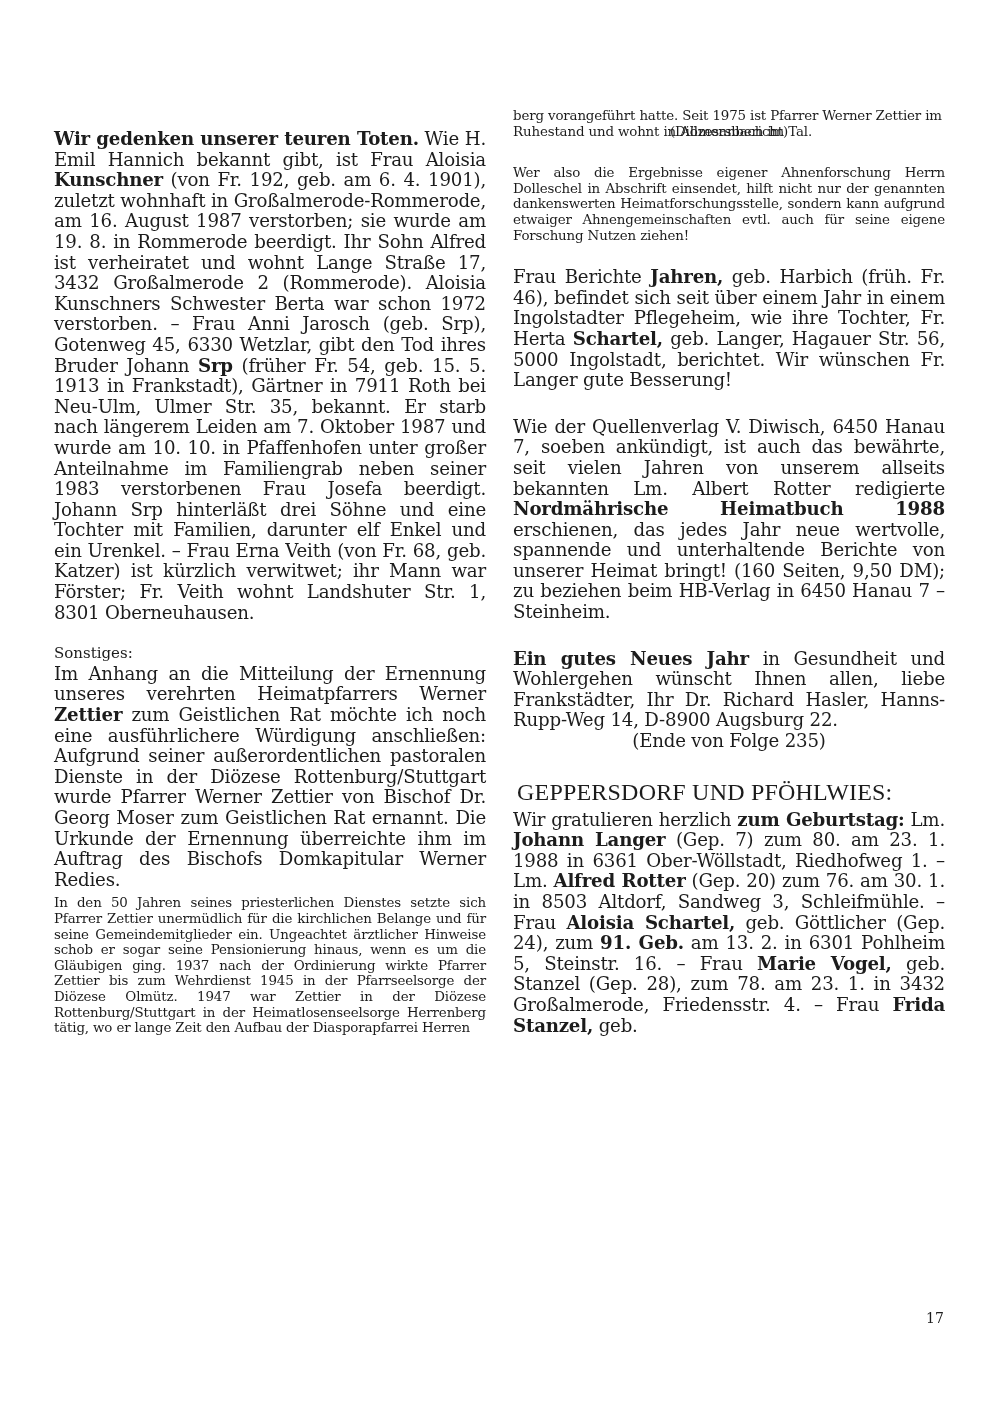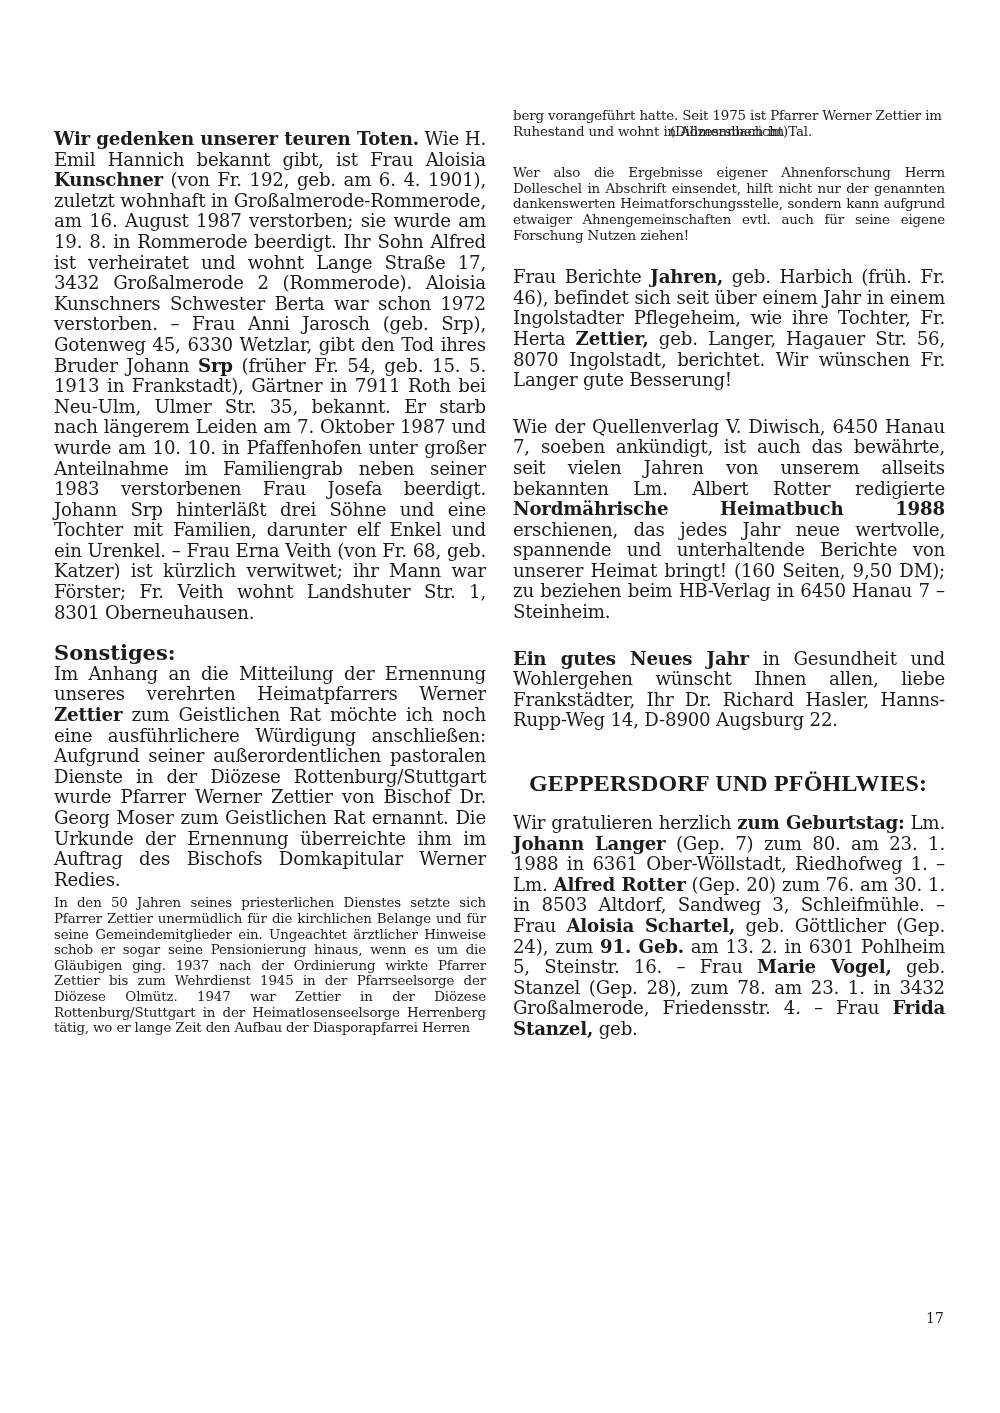--- a/index.html
+++ b/index.html
@@ -6,23 +6,23 @@
   body { width: 1000px; height: 1413px; position: relative; overflow: hidden;
          font-family: "DejaVu Serif", "Liberation Serif", serif; color: #1c1c1c; }
   .col { position: absolute; top: 108px; }
   .col-left { left: 54px; width: 432px; }
   .col-right { left: 513px; width: 432px; }
   p { margin: 0; text-align: justify; hyphens: manual; }
   .big { font-size: 18.2px; line-height: 20.6px; letter-spacing: -0.2px; }
   .small { font-size: 13.4px; line-height: 15.6px; letter-spacing: -0.15px; }
   .right-align { text-align: center; }
   b { font-weight: bold; }
-  .heading-bold { font-weight: bold; font-size: 21px; line-height: 20.6px; }
-  .section-heading { font-family: "Liberation Serif", serif; font-weight: bold;
-                     font-size: 24px; line-height: 28px; letter-spacing: 0.2px; margin: 16px; }
+  .heading-bold { font-weight: normal; font-size: 15px; line-height: 20.6px; }
+  .section-heading { font-family: "Liberation Serif", serif; font-weight: normal;
+                     font-size: 24px; line-height: 28px; letter-spacing: 0.2px; margin: 4px; }
   .page-number { position: absolute; left: 926px; top: 1310px; font-size: 14px; }
 </style>
 </head>
 <body>
 
 <div class="col col-left">
   <div style="height:21px"></div>
   <p class="big"><b>Wir gedenken unserer teuren Toten.</b><span> Wie H. Emil Hannich bekannt gibt, ist Frau Aloisia </span><b>Kunschner</b><span> (von Fr. 192, geb. am 6. 4. 1901), zuletzt wohnhaft in Großalmero­de-Rommerode, am 16. August 1987 ver­storben; sie wurde am 19. 8. in Romme­rode beerdigt. Ihr Sohn Alfred ist verhei­ratet und wohnt Lange Straße 17, 3432 Großalmerode 2 (Rommerode). Aloisia Kunschners Schwester Berta war schon 1972 verstorben. – Frau Anni Jarosch (geb. Srp), Gotenweg 45, 6330 Wetzlar, gibt den Tod ihres Bruder Johann </span><b>Srp</b><span> (früher Fr. 54, geb. 15. 5. 1913 in Frankstadt), Gärtner in 7911 Roth bei Neu-Ulm, Ulmer Str. 35, bekannt. Er starb nach längerem Leiden am 7. Oktober 1987 und wurde am 10. 10. in Pfaffenhofen unter großer Anteilnahme im Familiengrab neben seiner 1983 ver­storbenen Frau Josefa beerdigt. Johann Srp hinterläßt drei Söhne und eine Toch­ter mit Familien, darunter elf Enkel und ein Urenkel. – Frau Erna Veith (von Fr. 68, geb. Katzer) ist kürzlich verwitwet; ihr Mann war Förster; Fr. Veith wohnt Lands­huter Str. 1, 8301 Oberneuhausen.</span></p>
   <div style="height:20px"></div>
   <p class="heading-bold">Sonstiges:</p>
@@ -31,23 +31,24 @@
   <p class="small"><span>In den 50 Jahren seines priesterlichen Dienstes setzte sich Pfarrer Zettier unermüdlich für die kirchlichen Belange und für seine Gemeindemit­glieder ein. Ungeachtet ärztlicher Hinweise schob er sogar seine Pensionierung hinaus, wenn es um die Gläubigen ging. 1937 nach der Ordinierung wirkte Pfarrer Zettier bis zum Wehrdienst 1945 in der Pfarrseelsorge der Diözese Olmütz. 1947 war Zettier in der Diözese Rottenburg/Stuttgart in der Heimatlosenseelsorge Herrenberg tätig, wo er lange Zeit den Aufbau der Diasporapfarrei Herren­</span></p>
 </div>
 
 <div class="col col-right">
   <p class="small" style="text-align:left"><span>berg vorangeführt hatte. Seit 1975 ist Pfarrer Wer­ner Zettier im Ruhestand und wohnt in Allmers­bach im Tal.</span></p>
   <p class="small right-align" style="margin-top:-15.6px">(Diözesanbericht)</p>
   <div style="height:22px"></div>
   <div style="height:4px"></div>
   <p class="small"><span>Wer also die Ergebnisse eigener Ahnenforschung Herrn Dolleschel in Abschrift einsendet, hilft nicht nur der genannten dankenswerten Heimatfor­schungsstelle, sondern kann aufgrund etwaiger Ahnengemeinschaften evtl. auch für seine eigene Forschung Nutzen ziehen!</span></p>
   <div style="height:24px"></div>
-  <p class="big"><span>Frau Berichte </span><b>Jahren,</b><span> geb. Harbich (früh. Fr. 46), befindet sich seit über einem Jahr in einem Ingolstadter Pflegeheim, wie ihre Tochter, Fr. Herta </span><b>Zettier,</b><span> geb. Langer, Hagauer Str. 56, 8070 Ingolstadt, berichtet. Wir wünschen Fr. Langer gute Besserung!</span></p>
+  <p class="big"><span>Frau Berichte </span><b>Jahren,</b><span> geb. Harbich (früh. Fr. 46), befindet sich seit über einem Jahr in einem Ingolstadter Pflegeheim, wie ihre Tochter, Fr. Herta </span><b>Schartel,</b><span> geb. Langer, Hagauer Str. 56, 5000 Ingolstadt, berichtet. Wir wünschen Fr. Langer gute Besserung!</span></p>
   <div style="height:26px"></div>
   <p class="big"><span>Wie der Quellenverlag V. Diwisch, 6450 Hanau 7, soeben ankündigt, ist auch das bewährte, seit vielen Jahren von unserem allseits bekannten Lm. Albert Rotter redi­gierte </span><b>Nordmährische Heimatbuch 1988</b><span> erschienen, das jedes Jahr neue wertvolle, spannende und unterhaltende Berichte von unserer Heimat bringt! (160 Seiten, 9,50 DM); zu beziehen beim HB-Verlag in 6450 Hanau 7 – Steinheim.</span></p>
   <div style="height:26px"></div>
   <p class="big"><b>Ein gutes Neues Jahr</b><span> in Gesundheit und Wohlergehen wünscht Ihnen allen, liebe Frankstädter, Ihr Dr. Richard Hasler, Hanns-Rupp-Weg 14, D-8900 Augsburg 22.</span></p>
+  <p class="big right-align">(Ende von Folge 235)</p>
   <div style="height:22px"></div>
   <p class="section-heading">GEPPERSDORF UND PFÖHLWIES:</p>
   <p class="big"><span>Wir gratulieren herzlich </span><b>zum Geburtstag:</b><span> Lm. </span><b>Johann Langer</b><span> (Gep. 7) zum 80. am 23. 1. 1988 in 6361 Ober-Wöllstadt, Ried­hofweg 1. – Lm. </span><b>Alfred Rotter</b><span> (Gep. 20) zum 76. am 30. 1. in 8503 Altdorf, Sandweg 3, Schleifmühle. – Frau </span><b>Aloisia Schartel,</b><span> geb. Göttlicher (Gep. 24), zum </span><b>91. Geb.</b><span> am 13. 2. in 6301 Pohlheim 5, Steinstr. 16. – Frau </span><b>Marie Vogel,</b><span> geb. Stanzel (Gep. 28), zum 78. am 23. 1. in 3432 Großalmerode, Friedensstr. 4. – Frau </span><b>Frida Stanzel,</b><span> geb.</span></p>
 </div>
 
 <div class="page-number">17</div>
 
 </body></html>

